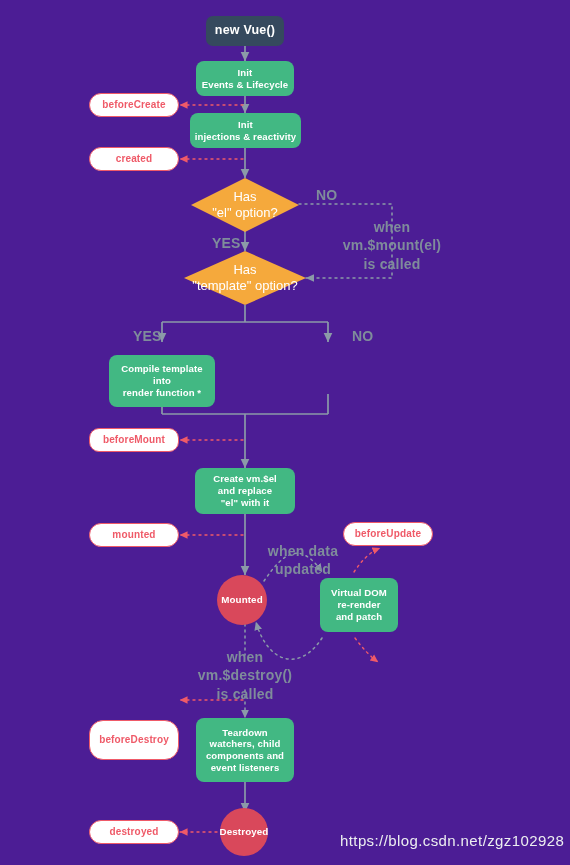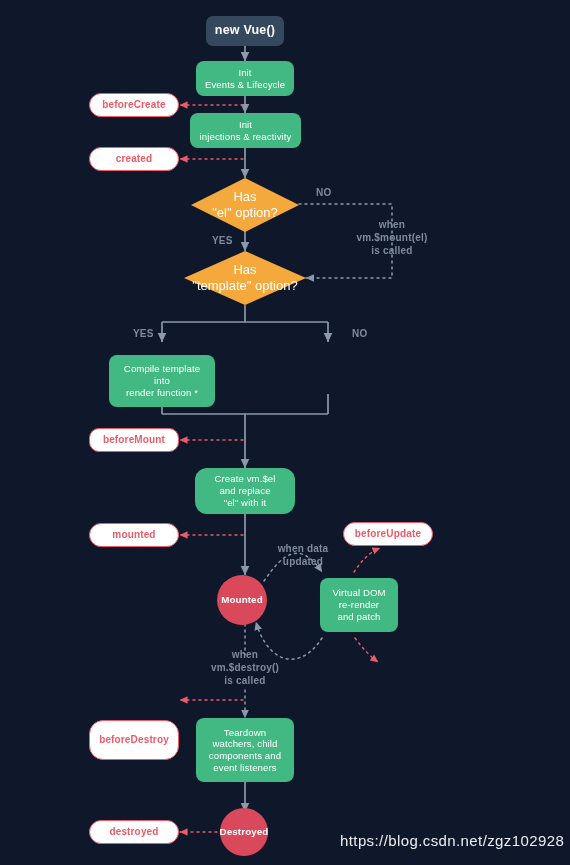--- a/index.html
+++ b/index.html
@@ -7,21 +7,21 @@
     padding: 0;
     background: #ffffff;
   }
   body {
     font-family: "Liberation Sans", sans-serif;
   }
   #stage {
     position: relative;
     width: 570px;
     height: 865px;
-    background: #0f172a;
+    background: #4c1d95;
     overflow: hidden;
   }
   #edges {
     position: absolute;
     left: 0;
     top: 0;
     width: 570px;
     height: 865px;
     pointer-events: none;
   }
@@ -43,23 +43,23 @@
     font-size: 12.5px;
     font-weight: bold;
     letter-spacing: 0.2px;
   }
   
   .n-green {
     background: #42b883;
     color: #ffffff;
     border-radius: 8px;
     font-size: 9.6px;
-    font-weight: normal;
+    font-weight: bold;
     letter-spacing: 0.1px;
-    padding: 8px;
+    padding: 2px;
   }
   
   .n-diamond-wrap {
     position: absolute;
   }
   .n-diamond-shape {
     position: absolute;
     left: 0;
     top: 0;
     width: 100%;
@@ -96,21 +96,21 @@
     color: #ef5a68;
     border-radius: 14px;
     font-size: 10px;
     font-weight: bold;
     letter-spacing: 0.15px;
   }
   
   .ann {
     position: absolute;
     color: #7f8c9b;
-    font-size: 10px;
+    font-size: 14px;
     font-weight: bold;
     line-height: 1.32;
     text-align: center;
     white-space: pre-line;
     letter-spacing: 0.2px;
   }
   .ann.left { text-align: left; }
   .watermark {
     position: absolute;
     color: #eceef0;
@@ -219,21 +219,21 @@
     </svg>
     <div class="n-diamond-label">Has
 "template" option?</div>
   </div>
 
   <div class="node n-green" style="left:109px; top:355px; width:106px; height:52px;">Compile template
 into
 render function *</div>
 
 
-  <div class="node n-green" style="left:195px; top:468px; width:100px; height:46px;border-radius:12px;">Create vm.$el
+  <div class="node n-green" style="left:195px; top:468px; width:100px; height:46px;">Create vm.$el
 and replace
 "el" with it</div>
 
   <div class="node n-circle" style="left:217px; top:575px; width:50px; height:50px;">Mounted</div>
 
   <div class="node n-green" style="left:196px; top:718px; width:98px; height:64px;">Teardown
 watchers, child
 components and
 event listeners</div>
 

